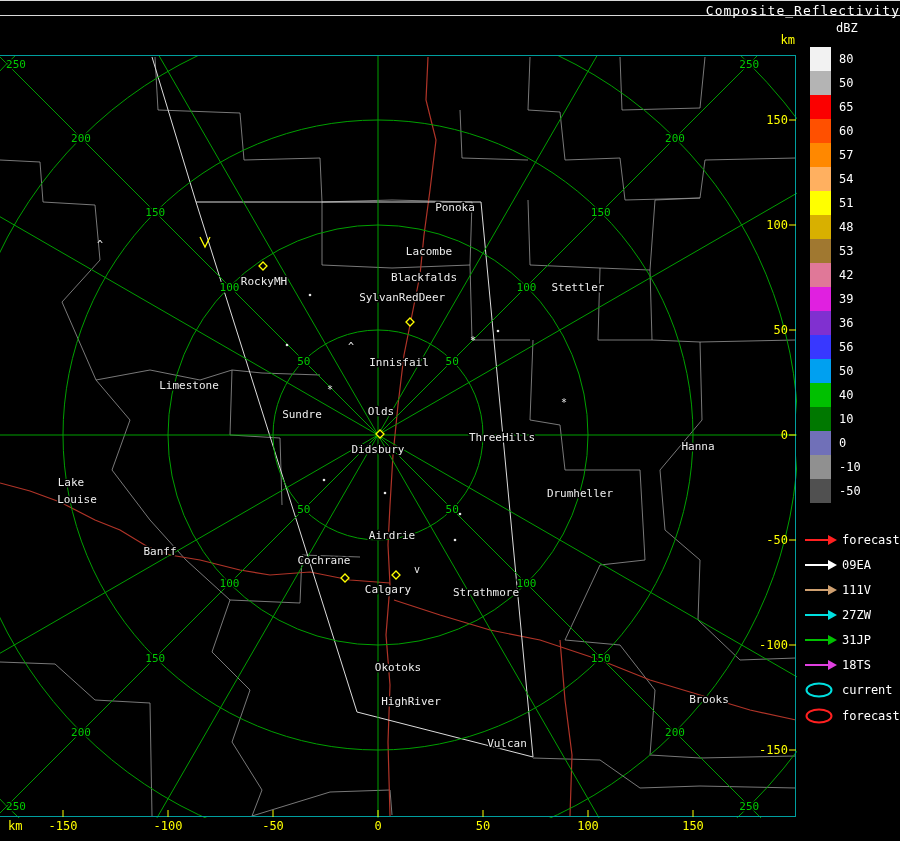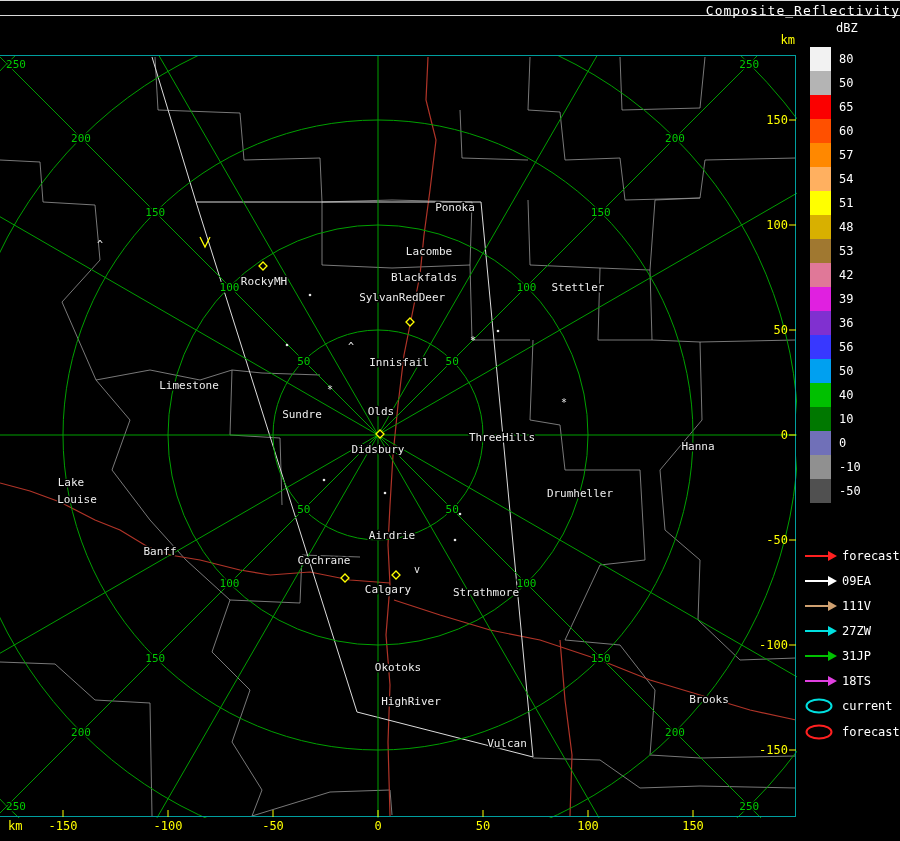--- a/index.html
+++ b/index.html
@@ -16,21 +16,21 @@
   #y-axis .ylab{position:absolute;right:0;width:44px;text-align:right;color:#ffff00;font-size:12px;height:16px;line-height:16px}
   #x-axis{position:absolute;left:0;top:819px;width:797px;height:18px;z-index:5}
   #x-axis .xlab{position:absolute;top:0;width:48px;text-align:center;color:#ffff00;font-size:12px}
   .km-bottom{position:absolute;left:8px;top:819px;color:#ffff00;font-size:12px}
   .sidebar{position:absolute;left:800px;top:5px;width:100px;height:819px}
   .dbz{margin:16px 0 0 36px;color:#ffffff;font-size:12px}
   #colorbar{margin:12px 0 0 10px}
   .cb-row{display:flex;align-items:center;height:24px}
   .cb-swatch{width:21px;height:24px;flex:0 0 21px}
   .cb-label{margin-left:8px;color:#ffffff;font-size:12px}
-  #legend{margin:40px 0 0 4px}
+  #legend{margin:24px 0 0 4px}
   .lg-row{display:flex;align-items:center;height:25px}
   .lg-row.ellipse{height:26px}
   .lg-icon{width:34px;flex:0 0 34px}
   .lg-label{margin-left:4px;color:#ffffff;font-size:12px}
   .city-label{fill:#ededed;font-family:"DejaVu Sans Mono","Liberation Mono",monospace;font-size:11px;
               paint-order:stroke;stroke:#000;stroke-width:3px;stroke-linejoin:round}
   .ring-label{font-family:"DejaVu Sans Mono","Liberation Mono",monospace;font-size:11px;
               paint-order:stroke;stroke:#000;stroke-width:3px;stroke-linejoin:round;text-anchor:middle}
   .marker-glyph{fill:#e8e8e8;font-family:"DejaVu Sans Mono","Liberation Mono",monospace;font-size:10px;text-anchor:middle}
 </style>

